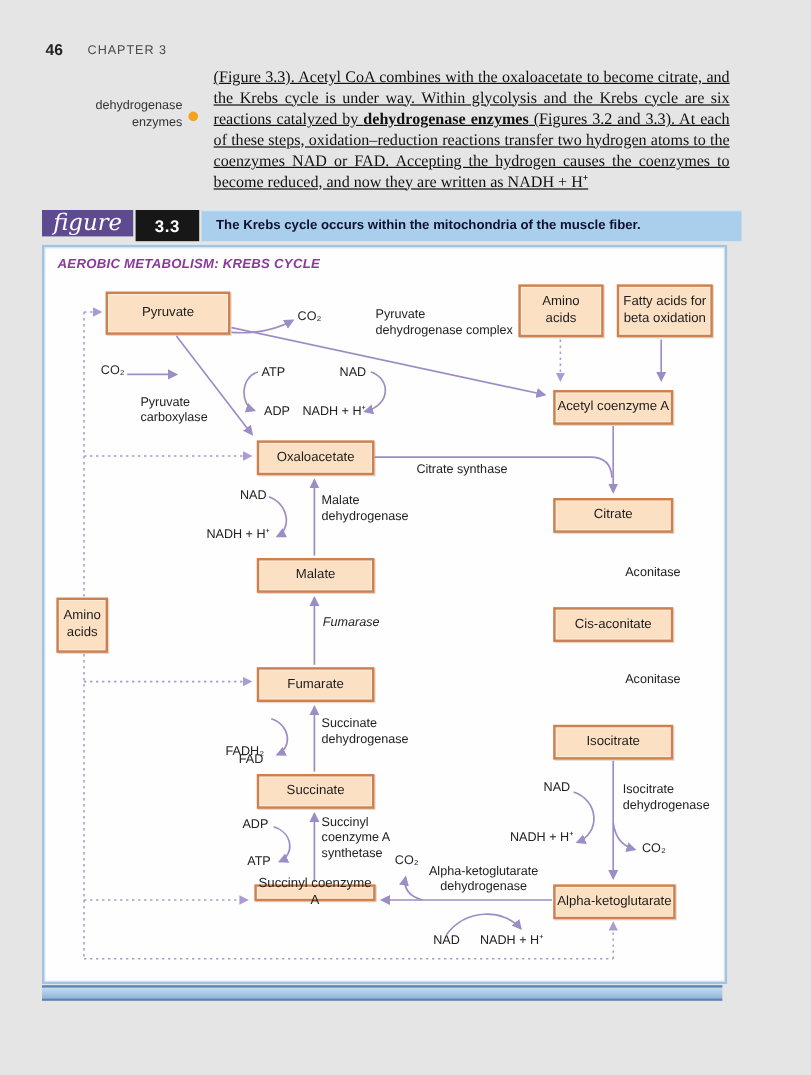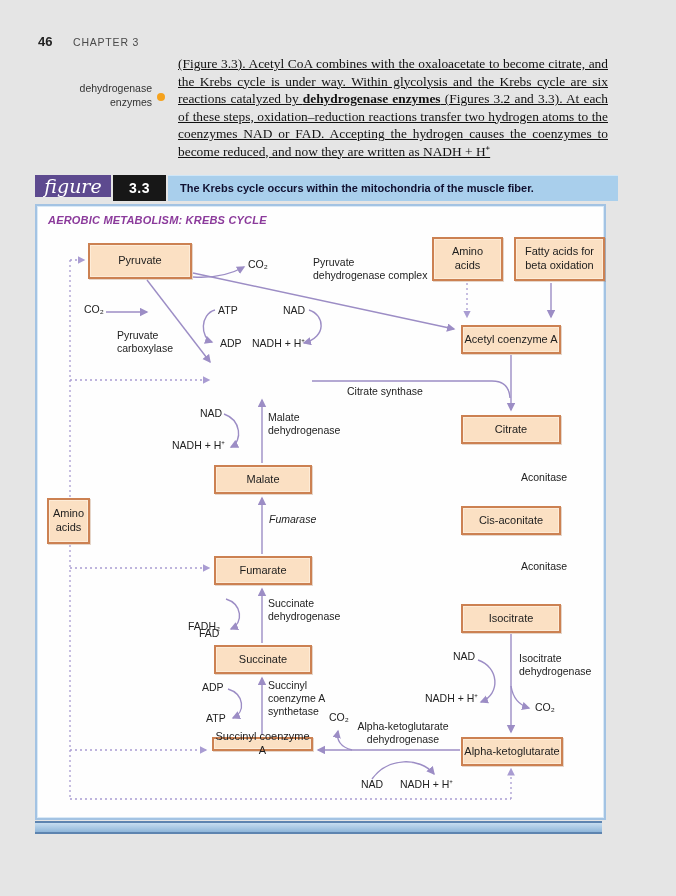--- a/index.html
+++ b/index.html
@@ -93,23 +93,24 @@
       <path d="M 70 750 L 206 750" marker-end="url(#ahd)"></path>
       <path d="M 70 799 L 511 799"></path>
       <path d="M 511 799 L 511 769" marker-end="url(#ahd)"></path>
       <path d="M 467 283 L 467 317" marker-end="url(#ahd)"></path>
     </g>
   </svg>
 
   <div class="node" style="left:88px;top:243px;width:104px;height:36px;">Pyruvate</div>
   <div class="node" style="left:432px;top:237px;width:71px;height:44px;">Amino
 acids</div>
-  <div class="node" style="left:514px;top:237px;width:91px;height:44px;">Fatty acids for
+  <div class="node" style="left:514px;top:237px;width:80px;height:44px;">Fatty acids for
 beta oxidation</div>
   <div class="node" style="left:461px;top:325px;width:100px;height:29px;">Acetyl coenzyme A</div>
+  <div class="node" style="left:214px;top:367px;width:98px;height:29px;">Oxaloacetate</div>
   <div class="node" style="left:461px;top:415px;width:100px;height:29px;">Citrate</div>
   <div class="node" style="left:461px;top:506px;width:100px;height:29px;text-align:right;">Cis-aconitate</div>
   <div class="node" style="left:461px;top:604px;width:100px;height:29px;">Isocitrate</div>
   <div class="node" style="left:461px;top:737px;width:102px;height:29px;">Alpha-ketoglutarate</div>
   <div class="node" style="left:212px;top:737px;width:101px;height:14px;">Succinyl coenzyme A</div>
   <div class="node" style="left:214px;top:645px;width:98px;height:29px;">Succinate</div>
   <div class="node" style="left:214px;top:556px;width:98px;height:29px;">Fumarate</div>
   <div class="node" style="left:214px;top:465px;width:98px;height:29px;">Malate</div>
   <div class="node" style="left:47px;top:498px;width:43px;height:46px;">Amino
 acids</div>

